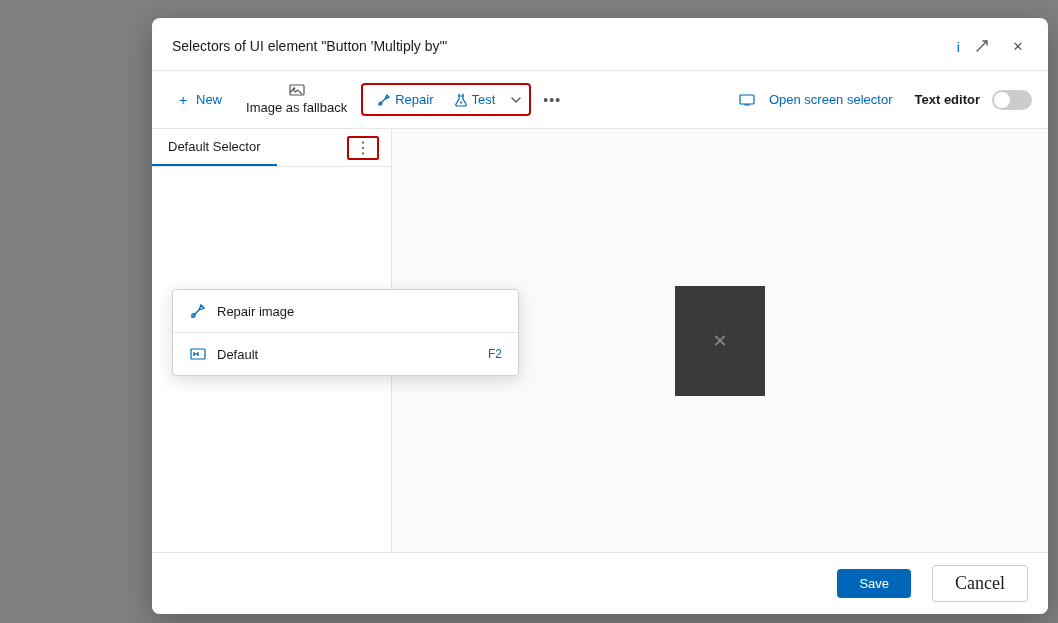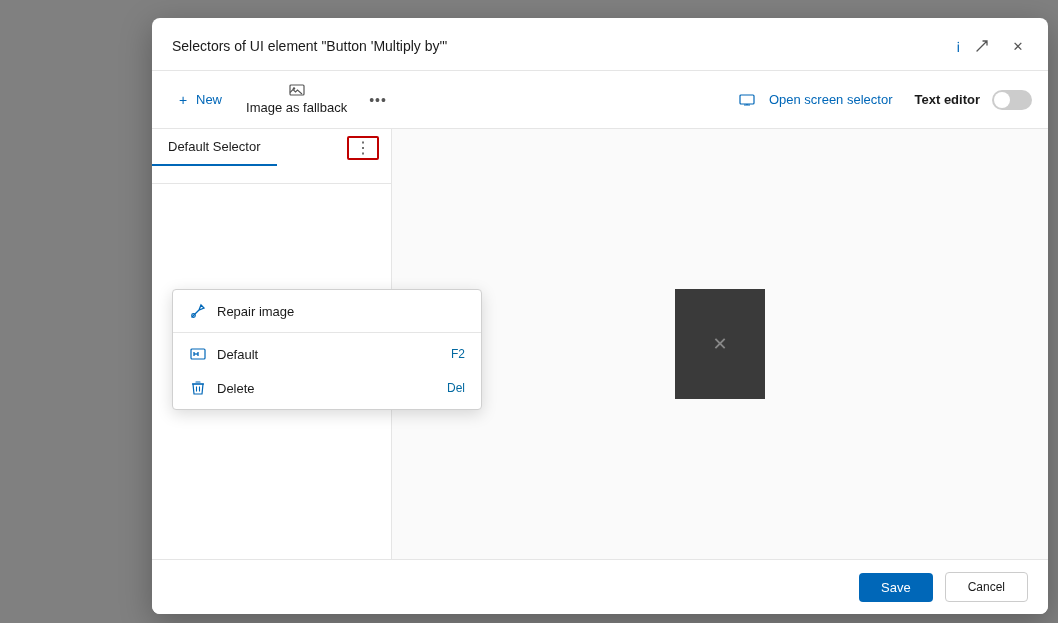--- a/index.html
+++ b/index.html
@@ -183,21 +183,21 @@
       border-radius: 2px;
       display: flex;
       align-items: center;
       justify-content: center;
       line-height: 1;
     }
     .context-menu {
       position: absolute;
       left: 20px;
       top: 160px;
-      width: 310px;
+      width: 347px;
       background: #fff;
       border: 1px solid #d0d0d0;
       box-shadow: 0 4px 16px rgba(0,0,0,0.15);
       border-radius: 4px;
       z-index: 100;
       padding: 4px 0;
     }
     .menu-item {
       display: flex;
       align-items: center;
@@ -245,41 +245,42 @@
     }
     .x-icon {
       color: #888;
       font-size: 18px;
     }
     .footer {
       display: flex;
       justify-content: flex-end;
       align-items: center;
       padding: 12px 20px;
-      gap: 12px;
+      gap: 21px;
       border-top: 1px solid #e5e5e5;
       background: #fff;
     }
     .btn-save {
       background: #0067b8;
       color: #fff;
       border: none;
       padding: 7px 22px;
       border-radius: 4px;
       font-size: 13px;
       cursor: pointer;
     }
     .btn-cancel {
       background: #fff;
       color: #1a1a1a;
       border: 1px solid #ccc;
       padding: 7px 22px;
       border-radius: 4px;
-      font-size: 12px;
-      cursor: pointer;
+      font-size: 18px;
+      cursor: pointer;
+      font-family: Liberation Serif, serif;
     }
   </style>
 </head>
 <body>
 
 <div class="dialog">
 
   <div class="title-bar">
     <span class="title-text">Selectors of UI element "Button 'Multiply by'"</span>
     <div class="title-icons">
@@ -304,20 +305,42 @@
     </button>
     <button class="toolbar-btn toolbar-btn-text">
       <svg width="16" height="12" viewBox="0 0 16 12" fill="none" xmlns="http://www.w3.org/2000/svg">
         <rect x="1" y="1" width="14" height="10" rx="1" stroke="#555" stroke-width="1.2"></rect>
         <circle cx="5" cy="4.5" r="1.2" fill="#555"></circle>
         <path d="M1 8.5l3-3 2.5 2.5 2-2 4.5 4" stroke="#555" stroke-width="1.1" fill="none"></path>
       </svg>
       <span>Image as fallback</span>
     </button>
 
+    <div class="repair-test-group">
+      <button class="toolbar-btn">
+        <svg width="14" height="14" viewBox="0 0 14 14" fill="none" xmlns="http://www.w3.org/2000/svg">
+          <path d="M2 12L8 6M8 6L10 2L12 4L8 6ZM8 6L6 8" stroke="#0067b8" stroke-width="1.3" stroke-linecap="round"></path>
+          <circle cx="3.5" cy="10.5" r="1.5" stroke="#0067b8" stroke-width="1.2"></circle>
+        </svg>
+        <span>Repair</span>
+      </button>
+      <button class="toolbar-btn">
+        <svg width="12" height="14" viewBox="0 0 12 14" fill="none" xmlns="http://www.w3.org/2000/svg">
+          <path d="M4 1V6L1 11C0.5 12 1 13 2 13H10C11 13 11.5 12 11 11L8 6V1" stroke="#0067b8" stroke-width="1.2" stroke-linecap="round"></path>
+          <line x1="3" y1="3" x2="9" y2="3" stroke="#0067b8" stroke-width="1.2"></line>
+          <circle cx="6" cy="9.5" r="1.5" fill="#0067b8" opacity="0.6"></circle>
+        </svg>
+        <span>Test</span>
+      </button>
+      <button class="dropdown-arrow">
+        <svg width="10" height="8" viewBox="0 0 10 8" fill="none">
+          <path d="M1 2L5 6L9 2" stroke="#555" stroke-width="1.3" stroke-linecap="round"></path>
+        </svg>
+      </button>
+    </div>
 
     <button class="more-btn">
       <span style="letter-spacing:1px; font-size:14px; color:#555;">•••</span>
     </button>
 
     <div class="toolbar-right">
       <button class="screen-selector-btn">
         <svg width="16" height="12" viewBox="0 0 16 12" fill="none" xmlns="http://www.w3.org/2000/svg">
           <rect x="1" y="1" width="14" height="9" rx="1" stroke="#0067b8" stroke-width="1.2"></rect>
           <line x1="5" y1="11" x2="11" y2="11" stroke="#0067b8" stroke-width="1.2"></line>
@@ -326,21 +349,21 @@
         <span>Open screen selector</span>
       </button>
       <span class="text-editor-label">Text editor</span>
       <div class="toggle"></div>
     </div>
   </div>
 
   <div class="main-content">
 
     <div class="left-panel">
-      <div style="display:flex; align-items:center; justify-content:space-between; padding: 0 0 17px 0; border-bottom: 1px solid #e5e5e5;">
+      <div style="display:flex; align-items:center; justify-content:space-between; padding: 0 0 0 0; border-bottom: 1px solid #e5e5e5;">
         <div class="selector-tab">
           <span>Default Selector</span>
         </div>
         <button class="three-dot-btn" style="margin-right:12px;">
           <span>⋮</span>
         </button>
       </div>
 
       <div class="context-menu">
         <div class="menu-item">
@@ -358,33 +381,20 @@
             <svg width="16" height="14" viewBox="0 0 16 14" fill="none" xmlns="http://www.w3.org/2000/svg">
               <rect x="1" y="2" width="14" height="10" rx="1" stroke="#0067b8" stroke-width="1.2"></rect>
               <line x1="4" y1="5" x2="4" y2="9" stroke="#0067b8" stroke-width="1.3"></line>
               <line x1="4" y1="7" x2="8" y2="7" stroke="#0067b8" stroke-width="1.3"></line>
               <line x1="8" y1="5" x2="8" y2="9" stroke="#0067b8" stroke-width="1.3"></line>
             </svg>
           </span>
           <span>Default</span>
           <span class="menu-item-shortcut">F2</span>
         </div>
-        <div class="menu-item">
-          <span class="menu-item-icon">
-            <svg width="14" height="16" viewBox="0 0 14 16" fill="none" xmlns="http://www.w3.org/2000/svg">
-              <path d="M2 4H12L11 14H3L2 4Z" stroke="#0067b8" stroke-width="1.2"></path>
-              <line x1="1" y1="4" x2="13" y2="4" stroke="#0067b8" stroke-width="1.2"></line>
-              <path d="M5 2H9" stroke="#0067b8" stroke-width="1.2" stroke-linecap="round"></path>
-              <line x1="5.5" y1="6.5" x2="5.5" y2="11.5" stroke="#0067b8" stroke-width="1.1"></line>
-              <line x1="8.5" y1="6.5" x2="8.5" y2="11.5" stroke="#0067b8" stroke-width="1.1"></line>
-            </svg>
-          </span>
-          <span>Delete</span>
-          <span class="menu-item-shortcut">Del</span>
-        </div>
       </div>
     </div>
 
     <div class="right-panel">
       <div class="image-placeholder">
         <span class="x-icon">✕</span>
       </div>
     </div>
   </div>
 

